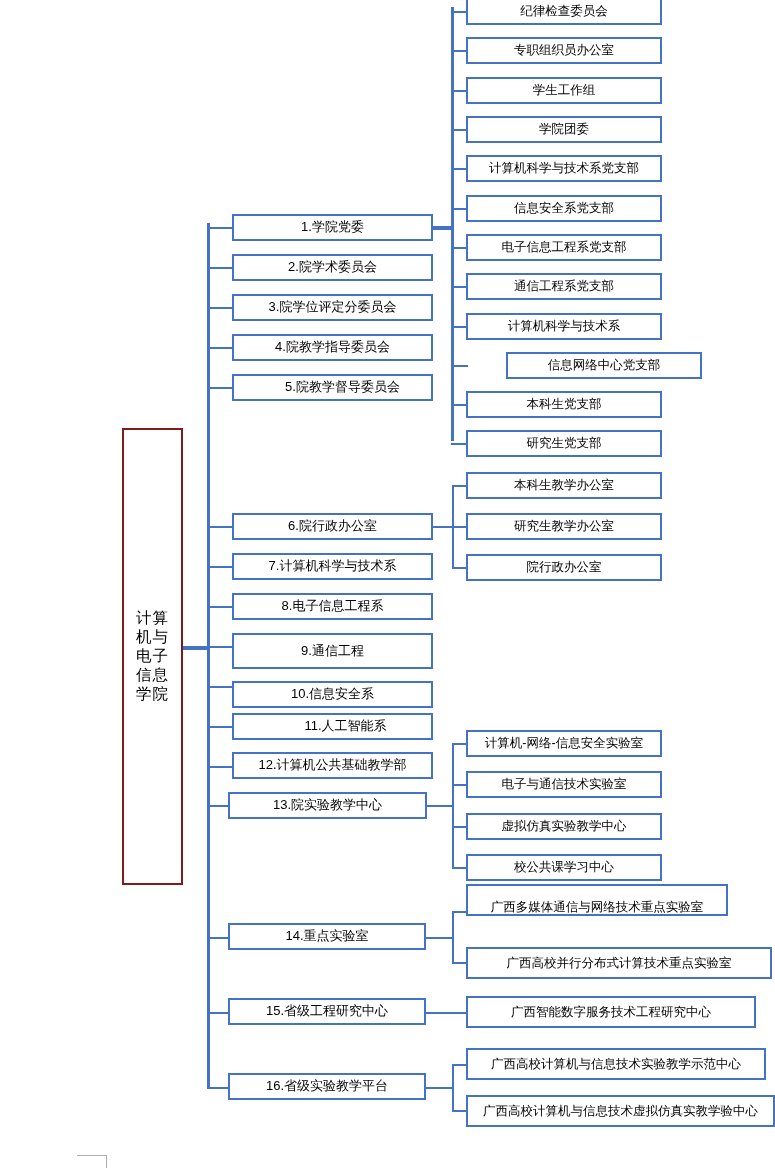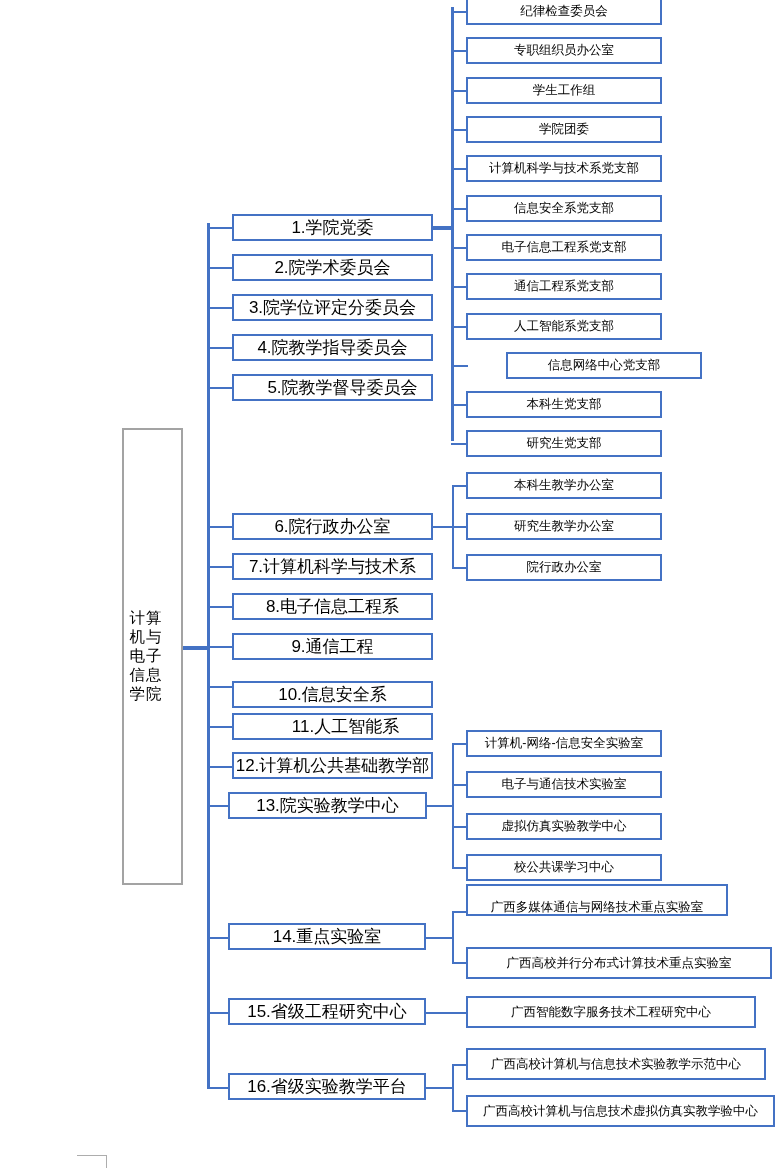--- a/index.html
+++ b/index.html
@@ -17,35 +17,36 @@
   .node{
     position:absolute;
     box-sizing:border-box;
     border:2px solid #4472c4;
     background:#ffffff;
     color:#000000;
     display:flex;
     align-items:center;
     justify-content:center;
     text-align:center;
-    font-size:17px;
+    font-size:13px;
     line-height:1.15;
     letter-spacing:0px;
     white-space:nowrap;
     z-index:3;
   }
   .node.lvl3{font-size:12.5px;}
   .node.wide{font-size:12.5px;}
   .root{
     position:absolute;
     box-sizing:border-box;
-    border:2px solid #a3a3a3;
+    border:2px solid #7f1d1d;
     background:#ffffff;
     display:flex;
     align-items:center;
+    justify-content:center;
     z-index:3;
   }
   .root-text{
     font-size:15.5px;
     line-height:1.22;
     text-align:center;
     color:#000;
     width:44px;
     word-break:break-all;
     white-space:normal;
@@ -162,21 +163,21 @@
 
   <div class="node" style="left:232px;top:513px;width:201px;height:27px;">
     <span>6.院行政办公室</span>
     </div>
   <div class="node" style="left:232px;top:553px;width:201px;height:27px;">
     <span>7.计算机科学与技术系</span>
     </div>
   <div class="node" style="left:232px;top:593px;width:201px;height:27px;">
     <span>8.电子信息工程系</span>
     </div>
-  <div class="node" style="left:232px;top:633px;width:201px;height:27px;">
+  <div class="node" style="left:232px;top:633px;width:201px;height:36px;">
     <span>9.通信工程</span>
     </div>
   <div class="node" style="left:232px;top:673px;width:201px;height:27px;margin-top:8px;">
     <span>10.信息安全系</span>
     </div>
   <div class="node" style="left:232px;top:713px;width:201px;height:27px;padding-left:26px;">
     <span>11.人工智能系</span>
     </div>
   <div class="node" style="left:232px;top:752px;width:201px;height:27px;">
     <span>12.计算机公共基础教学部</span>
@@ -213,21 +214,21 @@
   <div class="node lvl3" style="left:466px;top:195px;width:196px;height:27px;">
     <span>信息安全系党支部</span>
     </div>
   <div class="node lvl3" style="left:466px;top:234px;width:196px;height:27px;">
     <span>电子信息工程系党支部</span>
     </div>
   <div class="node lvl3" style="left:466px;top:273px;width:196px;height:27px;">
     <span>通信工程系党支部</span>
     </div>
   <div class="node lvl3" style="left:466px;top:313px;width:196px;height:27px;">
-    <span>人工智能系党支部</span>
+    <span>计算机科学与技术系</span>
     </div>
   <div class="node lvl3" style="left:466px;top:352px;width:196px;height:27px;margin-left:40px;">
     <span>信息网络中心党支部</span>
     </div>
   <div class="node lvl3" style="left:466px;top:391px;width:196px;height:27px;">
     <span>本科生党支部</span>
     </div>
   <div class="node lvl3" style="left:466px;top:430px;width:196px;height:27px;">
     <span>研究生党支部</span>
     </div>

